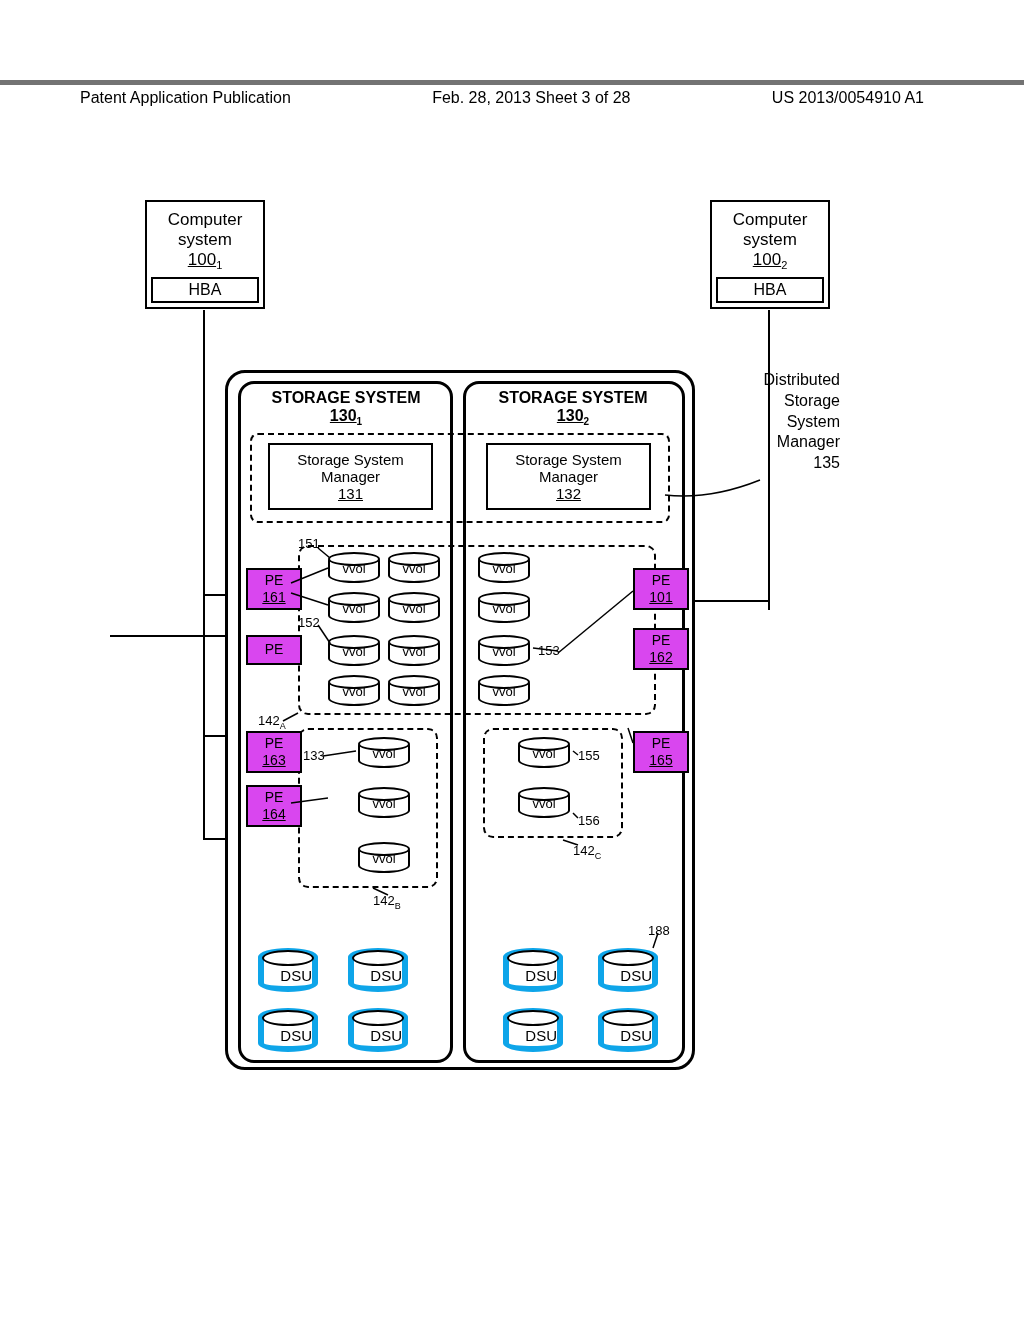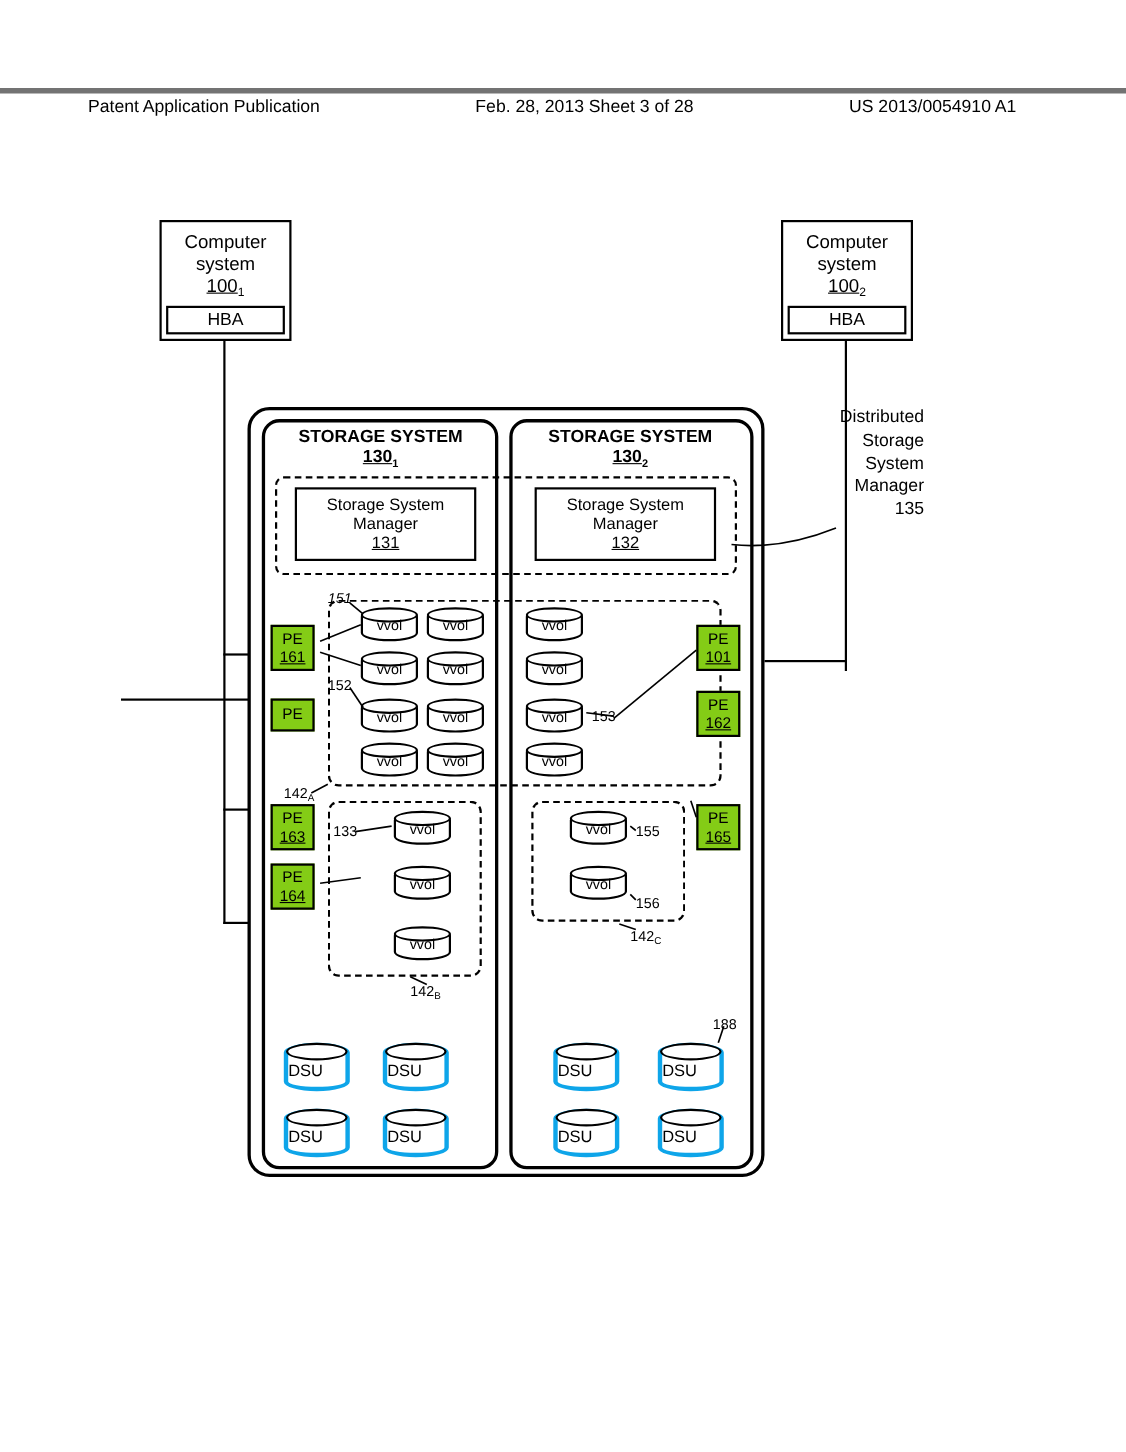--- a/index.html
+++ b/index.html
@@ -91,26 +91,26 @@
   .inner-col {
     position: absolute;
     border: 3px solid #000;
     border-radius: 16px;
     background: #fff;
   }
   
   .pe {
     position: absolute;
     border: 2px solid #000;
-    width: 40px;
+    width: 56px;
     height: 42px;
     text-align: center;
     font-size: 14px;
     padding-top: 2px;
-    background: #84cc16;
+    background: #d946ef;
     line-height: 1.2;
   }
   .pe .ref { text-decoration: underline; }
   .pe.small { height: 30px; padding-top: 4px; }
   
   .vvol {
     position: absolute;
     width: 52px;
     height: 30px;
     border: 2px solid #000;
@@ -128,23 +128,23 @@
     border: 2px solid #000;
     border-radius: 50%;
     background: #fff;
   }
   .vvol span { position: relative; z-index: 1; }
   
   .dsu {
     position: absolute;
     width: 60px;
     height: 44px;
-    border: 4px solid #0ea5e9;
+    border: 6px solid #0ea5e9;
     border-radius: 50% / 20%;
-    text-align: left;
+    text-align: right;
     font-size: 15px;
     line-height: 44px;
     background: #fff;
   }
   .dsu::before {
     content: "";
     position: absolute;
     top: -4px; left: -2px; right: -2px;
     height: 12px;
     border: 2px solid #000;
@@ -320,21 +320,21 @@
     <div class="dsu" style="top:575px; left:30px;"><span>DSU</span></div>
     <div class="dsu" style="top:575px; left:120px;"><span>DSU</span></div>
     <div class="dsu" style="top:635px; left:30px;"><span>DSU</span></div>
     <div class="dsu" style="top:635px; left:120px;"><span>DSU</span></div>
 
     <div class="dsu" style="top:575px; left:275px;"><span>DSU</span></div>
     <div class="dsu" style="top:575px; left:370px;"><span>DSU</span></div>
     <div class="dsu" style="top:635px; left:275px;"><span>DSU</span></div>
     <div class="dsu" style="top:635px; left:370px;"><span>DSU</span></div>
 
-    <div class="reflabel" style="top:163px; left:70px;font-style:italic;">151</div>
+    <div class="reflabel" style="top:163px; left:70px;">151</div>
     <div class="reflabel" style="top:242px; left:70px;">152</div>
     <div class="reflabel" style="top:270px; left:310px;">153</div>
     <div class="reflabel" style="top:375px; left:75px;">133</div>
     <div class="reflabel" style="top:375px; left:350px;">155</div>
     <div class="reflabel" style="top:440px; left:350px;text-align:right;">156</div>
     <div class="reflabel" style="top:550px; left:420px;">188</div>
     <div class="reflabel" style="top:340px; left:30px;"><span>142</span><sub>A</sub></div>
     <div class="reflabel" style="top:520px; left:145px;"><span>142</span><sub>B</sub></div>
     <div class="reflabel" style="top:470px; left:345px;"><span>142</span><sub>C</sub></div>
 

